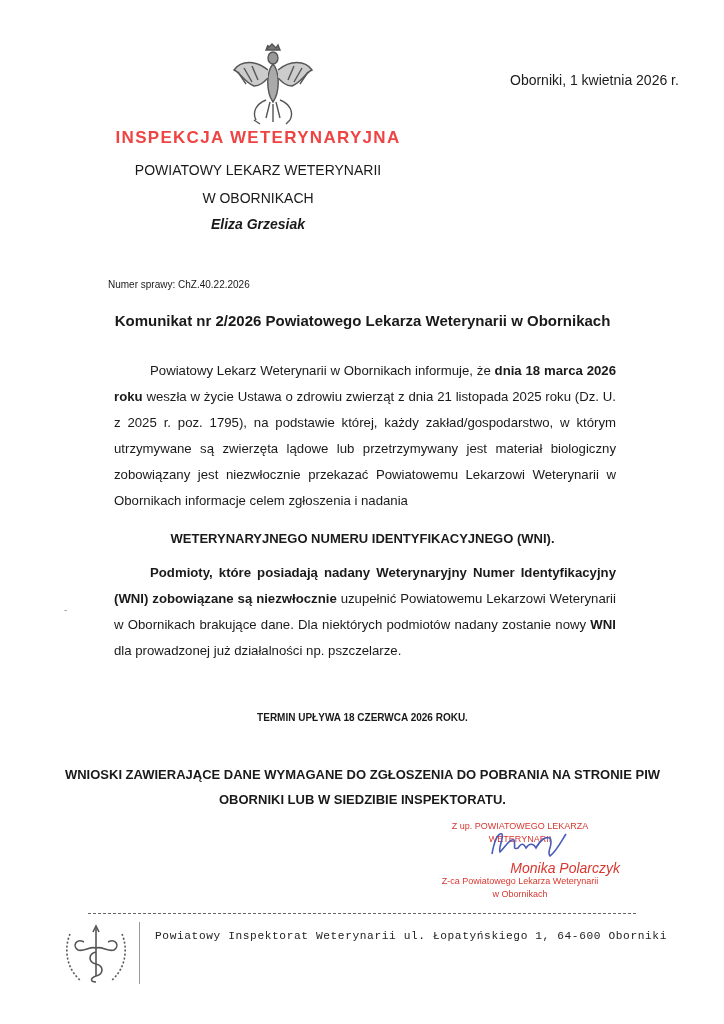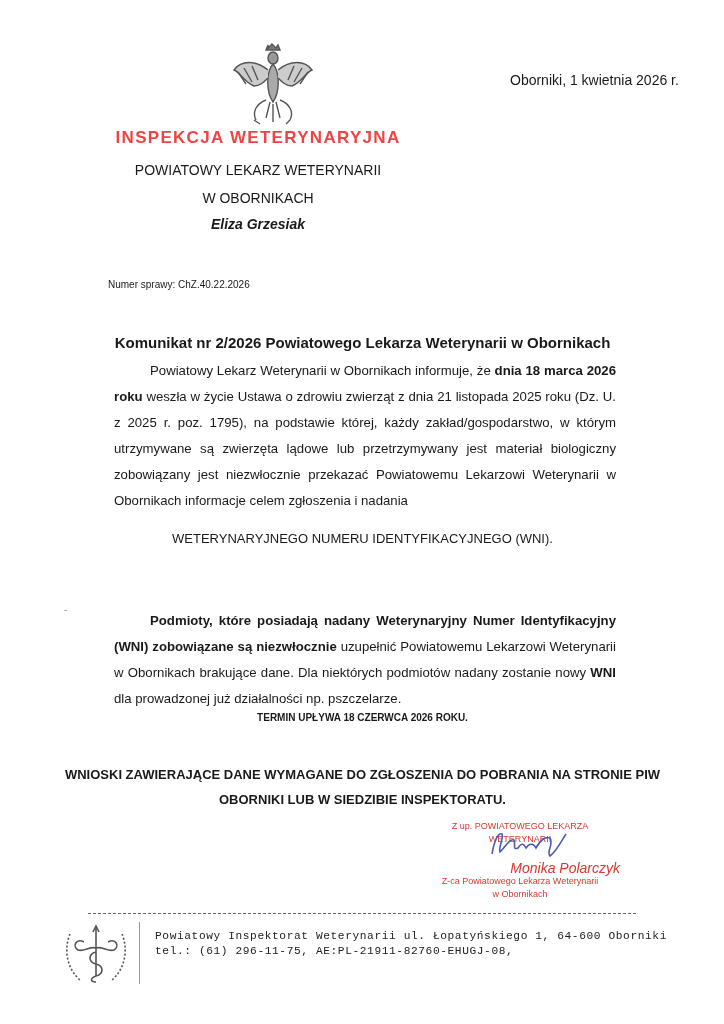--- a/index.html
+++ b/index.html
@@ -6,26 +6,26 @@
   body { width: 724px; height: 1024px; position: relative; overflow: hidden;
          font-family: "Liberation Sans", "DejaVu Sans", sans-serif; color: #1a1a1a; }
   .abs { position: absolute; }
   .eagle { left: 226px; top: 42px; width: 94px; height: 86px; }
   .date { left: 510px; top: 72px; font-size: 14px; }
   .org-title { left: 108px; top: 128px; width: 300px; text-align: center; font-size: 17px; font-weight: bold; letter-spacing: 1.3px; color: #ef4444; }
   .org-sub1 { left: 108px; top: 162px; width: 300px; text-align: center; font-size: 14px; }
   .org-sub2 { left: 108px; top: 190px; width: 300px; text-align: center; font-size: 14px; }
   .org-name { left: 108px; top: 216px; width: 300px; text-align: center; font-size: 14px; font-style: italic; font-weight: bold; }
   .case { left: 108px; top: 279px; font-size: 10px; }
-  .heading { left: 60px; top: 334px; width: 605px; text-align: center; font-size: 15px; font-weight: bold; }
+  .heading { left: 60px; top: 312px; width: 605px; text-align: center; font-size: 15px; font-weight: bold; }
   .para { left: 112px; width: 506px; font-size: 13.2px; line-height: 26px; text-align: justify; }
   .para1 { top: 356px; }
   .para1 p, .para2 p { margin: 2px; text-indent: 36px; }
-  .wni { left: 60px; top: 531px; width: 605px; text-align: center; font-size: 13px; font-weight: normal; }
-  .para2 { top: 606px; }
+  .wni { left: 60px; top: 531px; width: 605px; text-align: center; font-size: 13px; font-weight: bold; }
+  .para2 { top: 558px; }
   .dash-mark { left: 64px; top: 604px; font-size: 10px; color: #999; }
   .termin { left: 60px; top: 712px; width: 605px; text-align: center; font-size: 10px; font-weight: bold; }
   .wnioski { left: 60px; top: 762px; width: 605px; text-align: center; font-size: 13px; font-weight: bold; line-height: 25px; }
   .sig { left: 420px; top: 820px; width: 200px; text-align: center; color: #d9372f; font-size: 9px; line-height: 13px; }
   .sig .hand { position: absolute; left: 60px; top: 8px; width: 100px; height: 30px; }
   .sig .nm { font-style: italic; font-size: 14px; margin-top: 16px; text-align: right; }
   .footer-line { left: 88px; top: 913px; width: 548px; border-top: 1px dashed #666; }
   .footer-logo { left: 62px; top: 924px; width: 68px; height: 62px; }
   .footer-sep { left: 139px; top: 922px; height: 62px; border-left: 1px solid #999; }
   .footer-text { left: 155px; top: 929px; font-family: Liberation Mono, monospace; font-size: 11.2px; line-height: 15px; letter-spacing: 0.6px; color: #222; white-space: pre; }
@@ -91,13 +91,13 @@
     <path d="M34 4 L34 52"></path>
     <path d="M31 8 L34 2 L37 8"></path>
     <path d="M22 18 C14 14 10 22 16 26 C22 28 28 22 34 24 C40 22 46 28 52 26 C58 22 54 14 46 18"></path>
     <path d="M34 28 C26 30 26 38 34 40 C42 42 42 50 34 52 C28 54 28 58 34 58"></path>
     <path d="M8 10 C2 24 4 44 18 56" stroke-dasharray="2 2"></path>
     <path d="M60 10 C66 24 64 44 50 56" stroke-dasharray="2 2"></path>
   </g>
 </svg>
 <div class="abs footer-sep"></div>
 
-<div class="abs footer-text"><div>Powiatowy Inspektorat Weterynarii ul. Łopatyńskiego 1, 64-600 Oborniki</div><div>tel.: (61) 296-11-75, AE:PL-21911-82760-EHUGJ-08,</div></div>
+<div class="abs footer-text"><div>Powiatowy Inspektorat Weterynarii ul. Łopatyńskiego 1, 64-600 Oborniki</div></div>
 
 </body></html>

